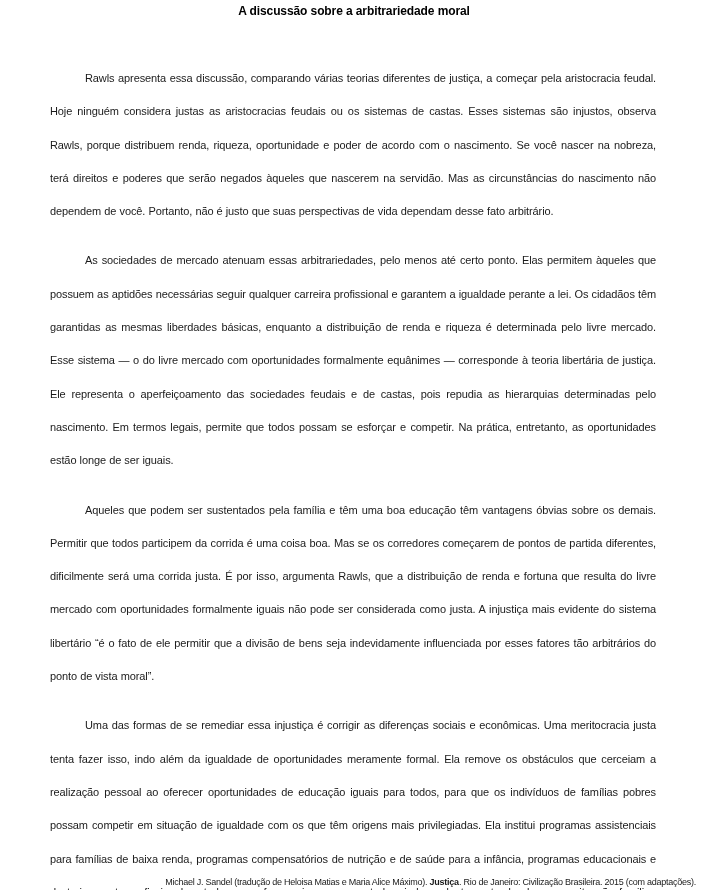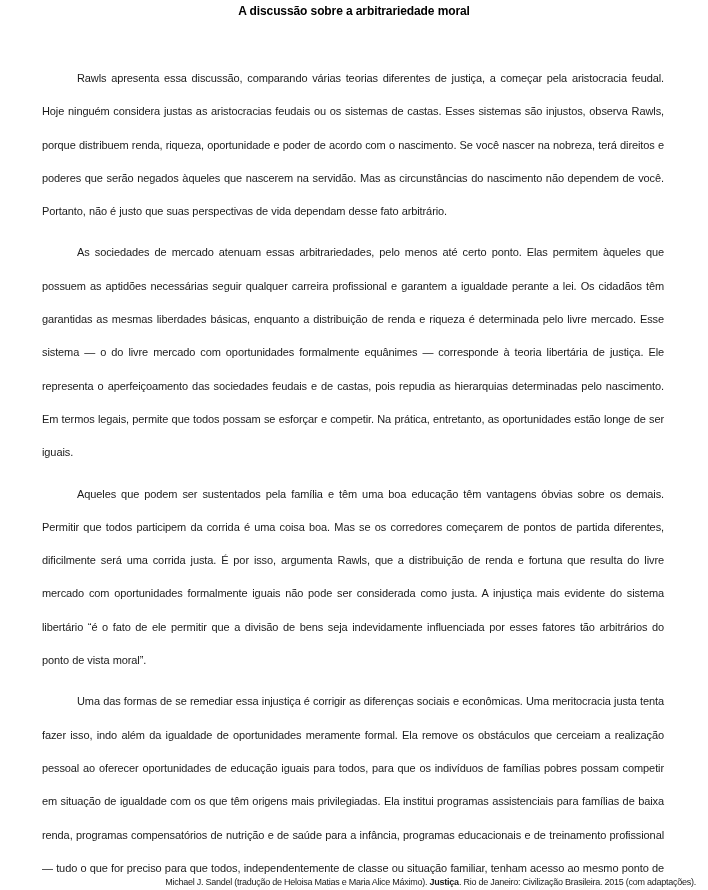--- a/index.html
+++ b/index.html
@@ -24,21 +24,21 @@
     text-align: center;
     font-size: 12px;
     font-weight: bold;
     color: #000000;
     letter-spacing: -0.1px;
   }
   .body-text {
     margin: 44px 36px 0 34px;
   }
   .body-text p {
-    margin: 8px;
+    margin: 16px;
     font-size: 11px;
     line-height: 33.3px;
     text-align: justify;
     text-indent: 35px;
     letter-spacing: -0.1px;
     word-spacing: 0.2px;
     color: #1a1a1a;
   }
   .citation {
     position: absolute;

